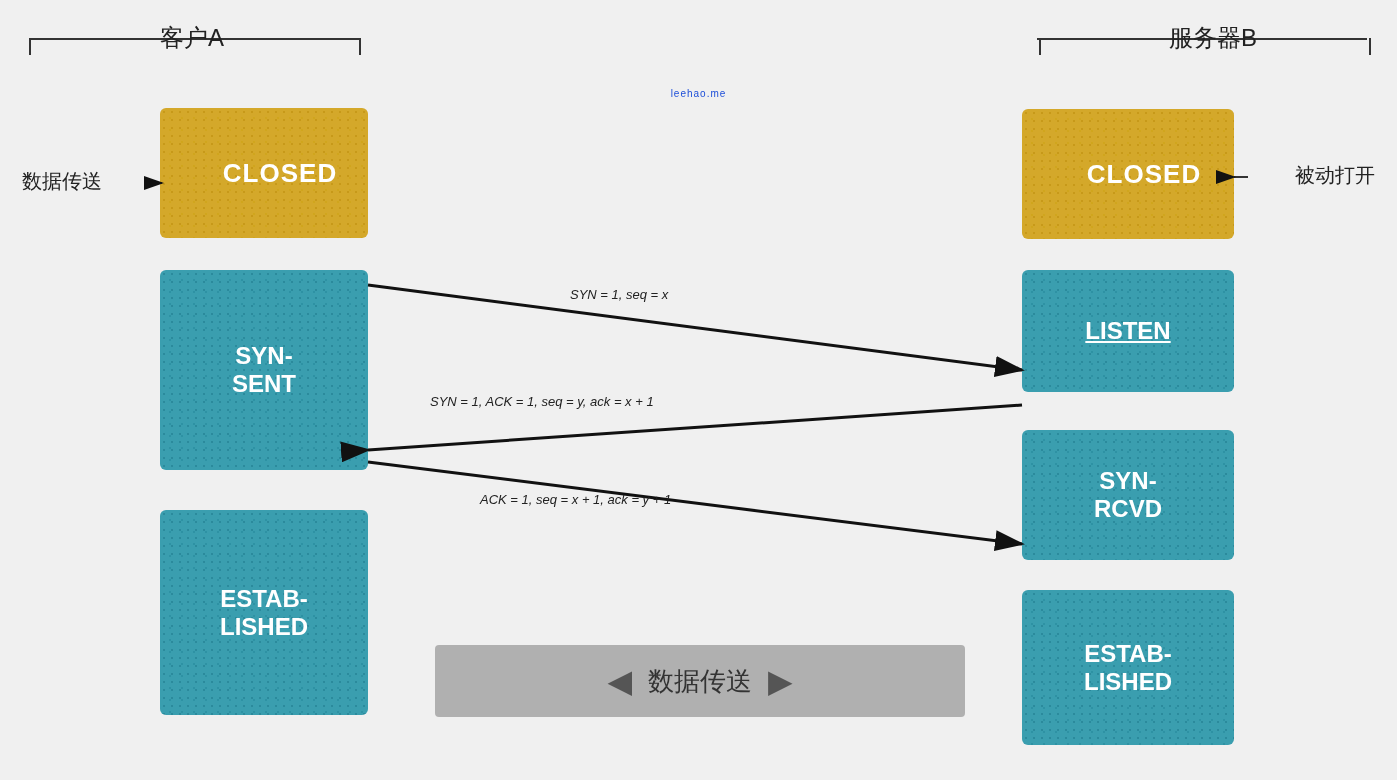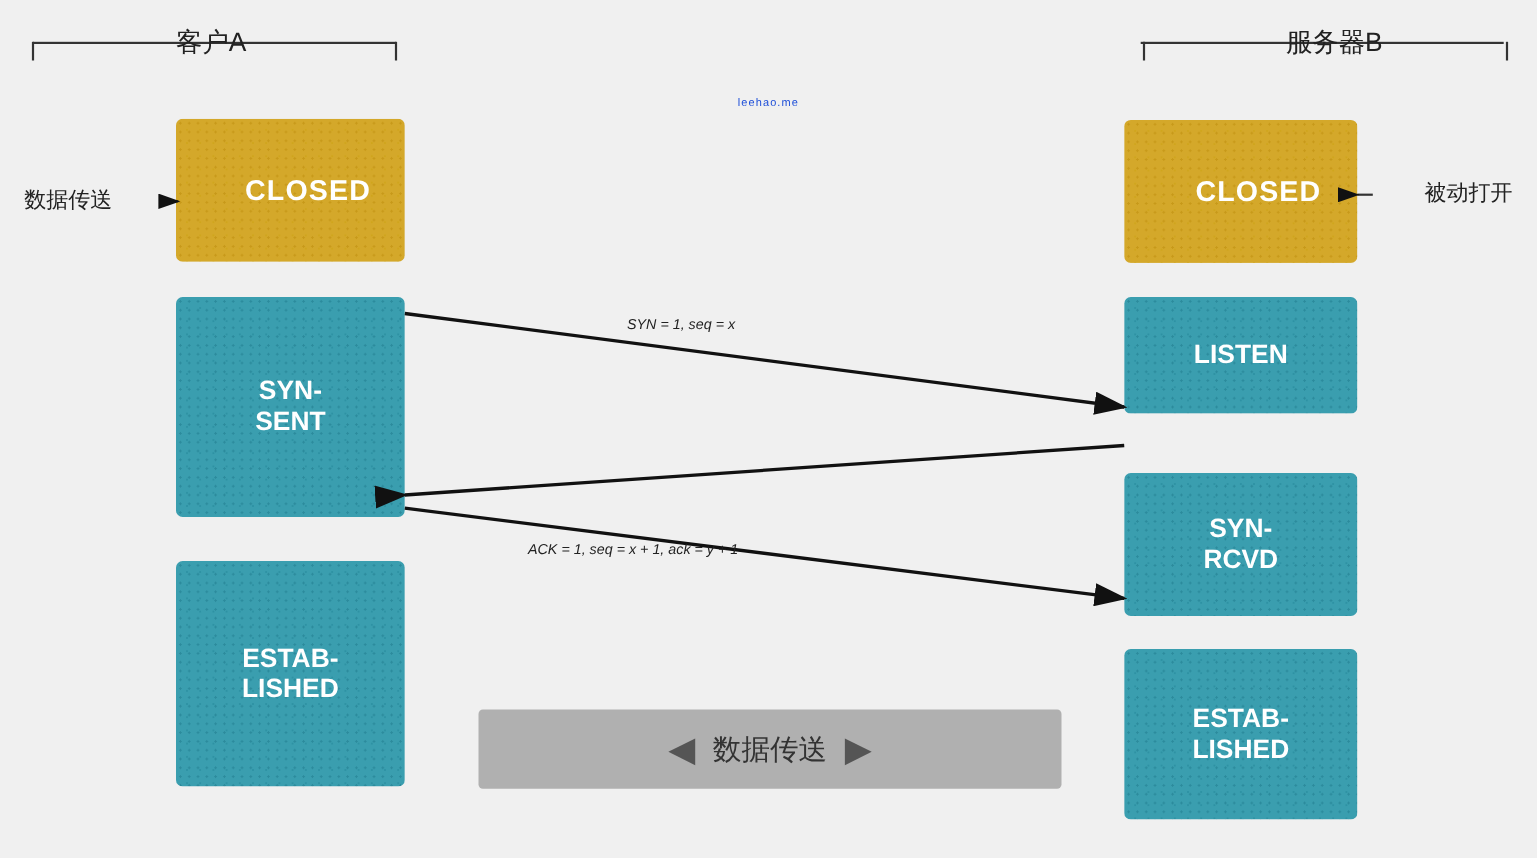--- a/index.html
+++ b/index.html
@@ -172,21 +172,21 @@
 
   <div class="state-box state-box-teal speckled-teal" style="left:160px; top:510px; width:208px; height:205px; font-size:24px;">
     <span style="white-space:pre-line;">ESTAB-
 LISHED</span>
   </div>
 
   <div class="state-box state-box-yellow speckled" style="left:1022px; top:109px; width:212px; height:130px; font-size:26px; letter-spacing:1px;">
     <span>CLOSED</span>
   </div>
 
-  <div class="state-box state-box-teal speckled-teal" style="left:1022px; top:270px; width:212px; height:106px; font-size:24px;">
+  <div class="state-box state-box-teal speckled-teal" style="left:1022px; top:270px; width:212px; height:122px; font-size:24px;text-decoration:underline;">
     <span>LISTEN</span>
   </div>
 
   <div class="state-box state-box-teal speckled-teal" style="left:1022px; top:430px; width:212px; height:130px; font-size:24px;">
     <span style="white-space:pre-line;">SYN-
 RCVD</span>
   </div>
 
   <div class="state-box state-box-teal speckled-teal" style="left:1022px; top:590px; width:212px; height:155px; font-size:24px;">
     <span style="white-space:pre-line;">ESTAB-
@@ -225,16 +225,17 @@
 
     <line x1="1040" y1="38" x2="1040" y2="55" stroke="#333" stroke-width="2"></line>
 
     <line x1="148" y1="183" x2="162" y2="183" stroke="#333" stroke-width="2" marker-end="url(#arrowhead-right)"></line>
 
     <line x1="1248" y1="177" x2="1234" y2="177" stroke="#333" stroke-width="2" marker-end="url(#arrowhead-left)"></line>
   </svg>
 
   <div class="arrow-label" style="left:570px; top:287px;">SYN = 1, seq = x</div>
 
+  <div class="arrow-label" style="left:430px; top:394px;">SYN = 1, ACK = 1, seq = y, ack = x + 1</div>
 
   <div class="arrow-label" style="left:480px; top:492px;">ACK = 1, seq = x + 1, ack = y + 1</div>
 
 </div>
 
 </body></html>

